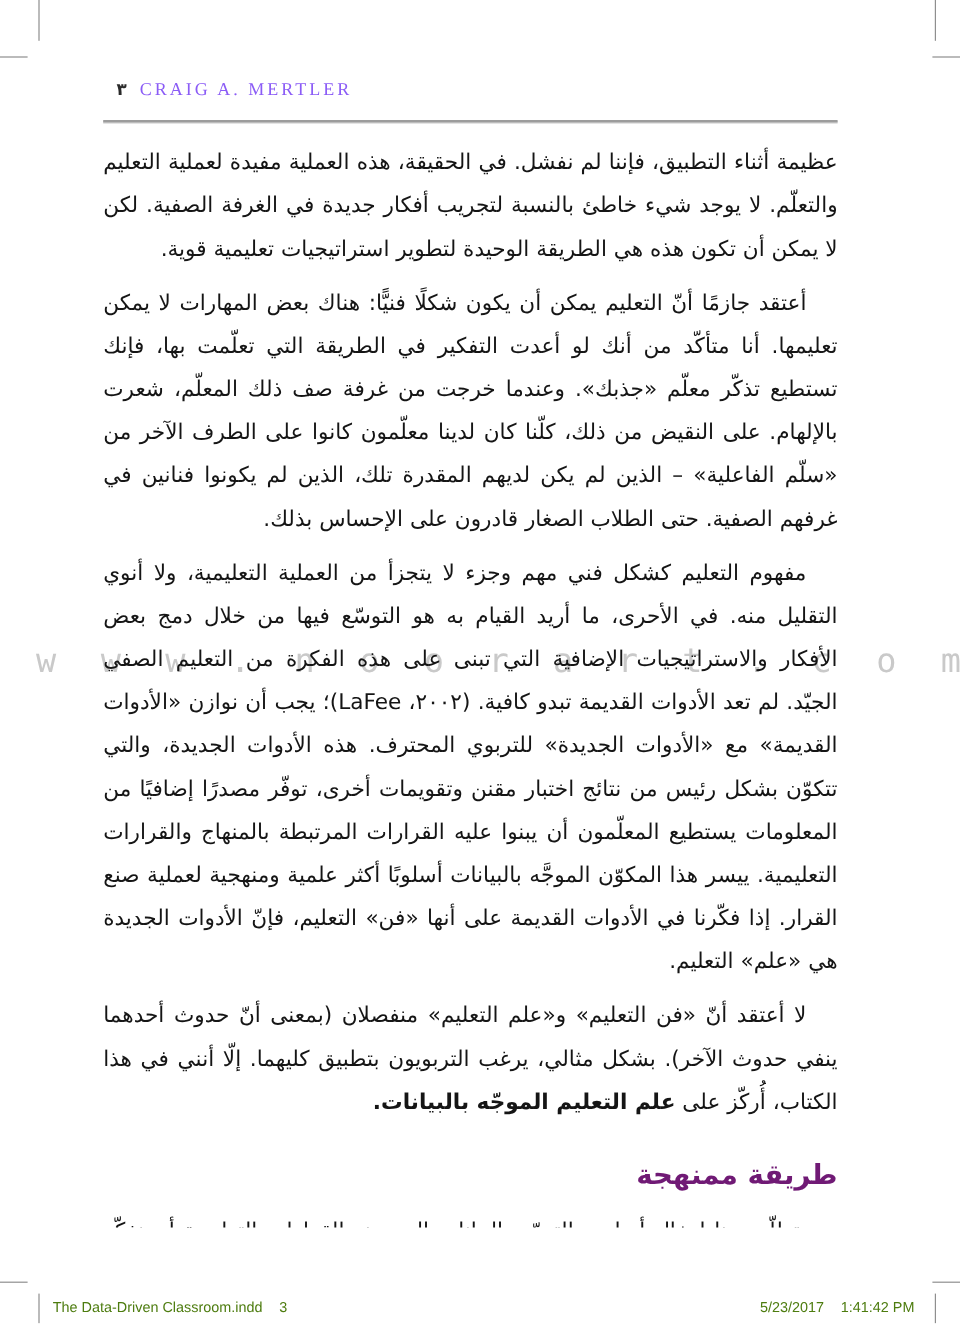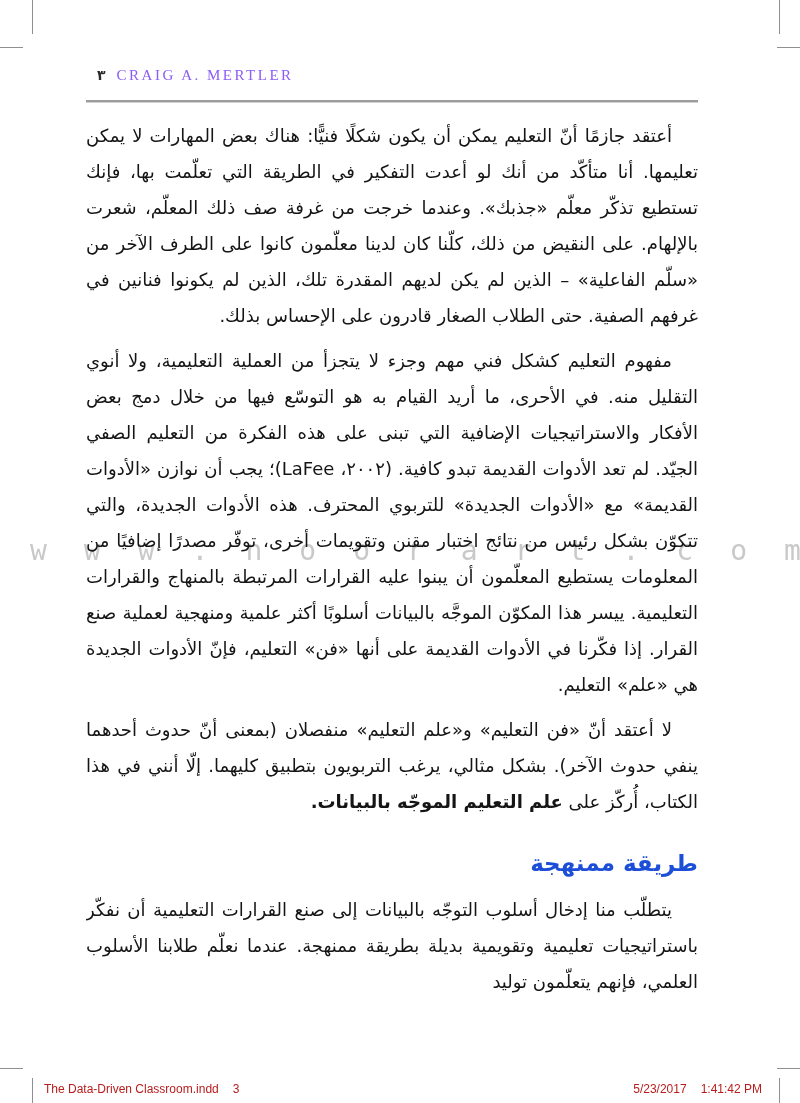--- a/index.html
+++ b/index.html
@@ -40,28 +40,28 @@
   .body {
     position:absolute; left:86px; top:118px; width:612px; z-index:2;
     direction:rtl; text-align:justify; color:#151515;
     font-size:18px; line-height:36px;
     max-height:905px; overflow:hidden;
   }
   .body p { margin:0 0 9px 0; text-indent:26px; }
   .body p.no-indent { text-indent:0; }
   .body .emphasis { font-weight:bold;margin-left:16px; }
   .section-heading {
-    font-size:23px; font-weight:bold; color:#1d4ed8;
+    font-size:23px; font-weight:bold; color:#701a75;
     margin:26px 0 12px 0; text-indent:0; line-height:34px;
   }
 
   
   .footer-left, .footer-right {
     position:absolute; top:1082px; z-index:3;
-    font-family:"Liberation Sans", sans-serif; font-size:12px; color:#b91c1c;
+    font-family:"Liberation Sans", sans-serif; font-size:12px; color:#4d7c0f;
     white-space:nowrap;
   }
   .footer-left { left:44px; }
   .footer-right { right:38px; }
   .footer-gap { display:inline-block; width:14px; }
 </style>
 </head>
 <body>
 
 <div class="canvas">
@@ -77,20 +77,21 @@
 
   <div class="header">
     <span class="page-num-ar">٣</span>
     <span class="author">CRAIG A. MERTLER</span>
   </div>
   <div class="rule"></div>
 
   <div class="watermark">www.noorart.com</div>
 
   <div class="body">
+    <p class="no-indent">عظيمة أثناء التطبيق، فإننا لم نفشل. في الحقيقة، هذه العملية مفيدة لعملية التعليم والتعلّم. لا يوجد شيء خاطئ بالنسبة لتجريب أفكار جديدة في الغرفة الصفية. لكن لا يمكن أن تكون هذه هي الطريقة الوحيدة لتطوير استراتيجيات تعليمية قوية.</p>
     <p>أعتقد جازمًا أنّ التعليم يمكن أن يكون شكلًا فنيًّا: هناك بعض المهارات لا يمكن تعليمها. أنا متأكّد من أنك لو أعدت التفكير في الطريقة التي تعلّمت بها، فإنك تستطيع تذكّر معلّم «جذبك». وعندما خرجت من غرفة صف ذلك المعلّم، شعرت بالإلهام. على النقيض من ذلك، كلّنا كان لدينا معلّمون كانوا على الطرف الآخر من «سلّم الفاعلية» – الذين لم يكن لديهم المقدرة تلك، الذين لم يكونوا فنانين في غرفهم الصفية. حتى الطلاب الصغار قادرون على الإحساس بذلك.</p>
     <p>مفهوم التعليم كشكل فني مهم وجزء لا يتجزأ من العملية التعليمية، ولا أنوي التقليل منه. في الأحرى، ما أريد القيام به هو التوسّع فيها من خلال دمج بعض الأفكار والاستراتيجيات الإضافية التي تبنى على هذه الفكرة من التعليم الصفي الجيّد. لم تعد الأدوات القديمة تبدو كافية. (٢٠٠٢، LaFee)؛ يجب أن نوازن «الأدوات القديمة» مع «الأدوات الجديدة» للتربوي المحترف. هذه الأدوات الجديدة، والتي تتكوّن بشكل رئيس من نتائج اختبار مقنن وتقويمات أخرى، توفّر مصدرًا إضافيًا من المعلومات يستطيع المعلّمون أن يبنوا عليه القرارات المرتبطة بالمنهاج والقرارات التعليمية. ييسر هذا المكوّن الموجَّه بالبيانات أسلوبًا أكثر علمية ومنهجية لعملية صنع القرار. إذا فكّرنا في الأدوات القديمة على أنها «فن» التعليم، فإنّ الأدوات الجديدة هي «علم» التعليم.</p>
     <p><span>لا أعتقد أنّ «فن التعليم» و«علم التعليم» منفصلان (بمعنى أنّ حدوث أحدهما ينفي حدوث الآخر). بشكل مثالي، يرغب التربويون بتطبيق كليهما. إلّا أنني في هذا الكتاب، أُركّز على </span><span class="emphasis">علم التعليم الموجّه بالبيانات.</span></p>
     <div class="section-heading">طريقة ممنهجة</div>
     <p>يتطلّب منا إدخال أسلوب التوجّه بالبيانات إلى صنع القرارات التعليمية أن نفكّر باستراتيجيات تعليمية وتقويمية بديلة بطريقة ممنهجة. عندما نعلّم طلابنا الأسلوب العلمي، فإنهم يتعلّمون توليد</p>
   </div>
 
   <div class="footer-left">
     <span>The Data-Driven Classroom.indd</span><span class="footer-gap"></span><span>3</span>
   </div>

